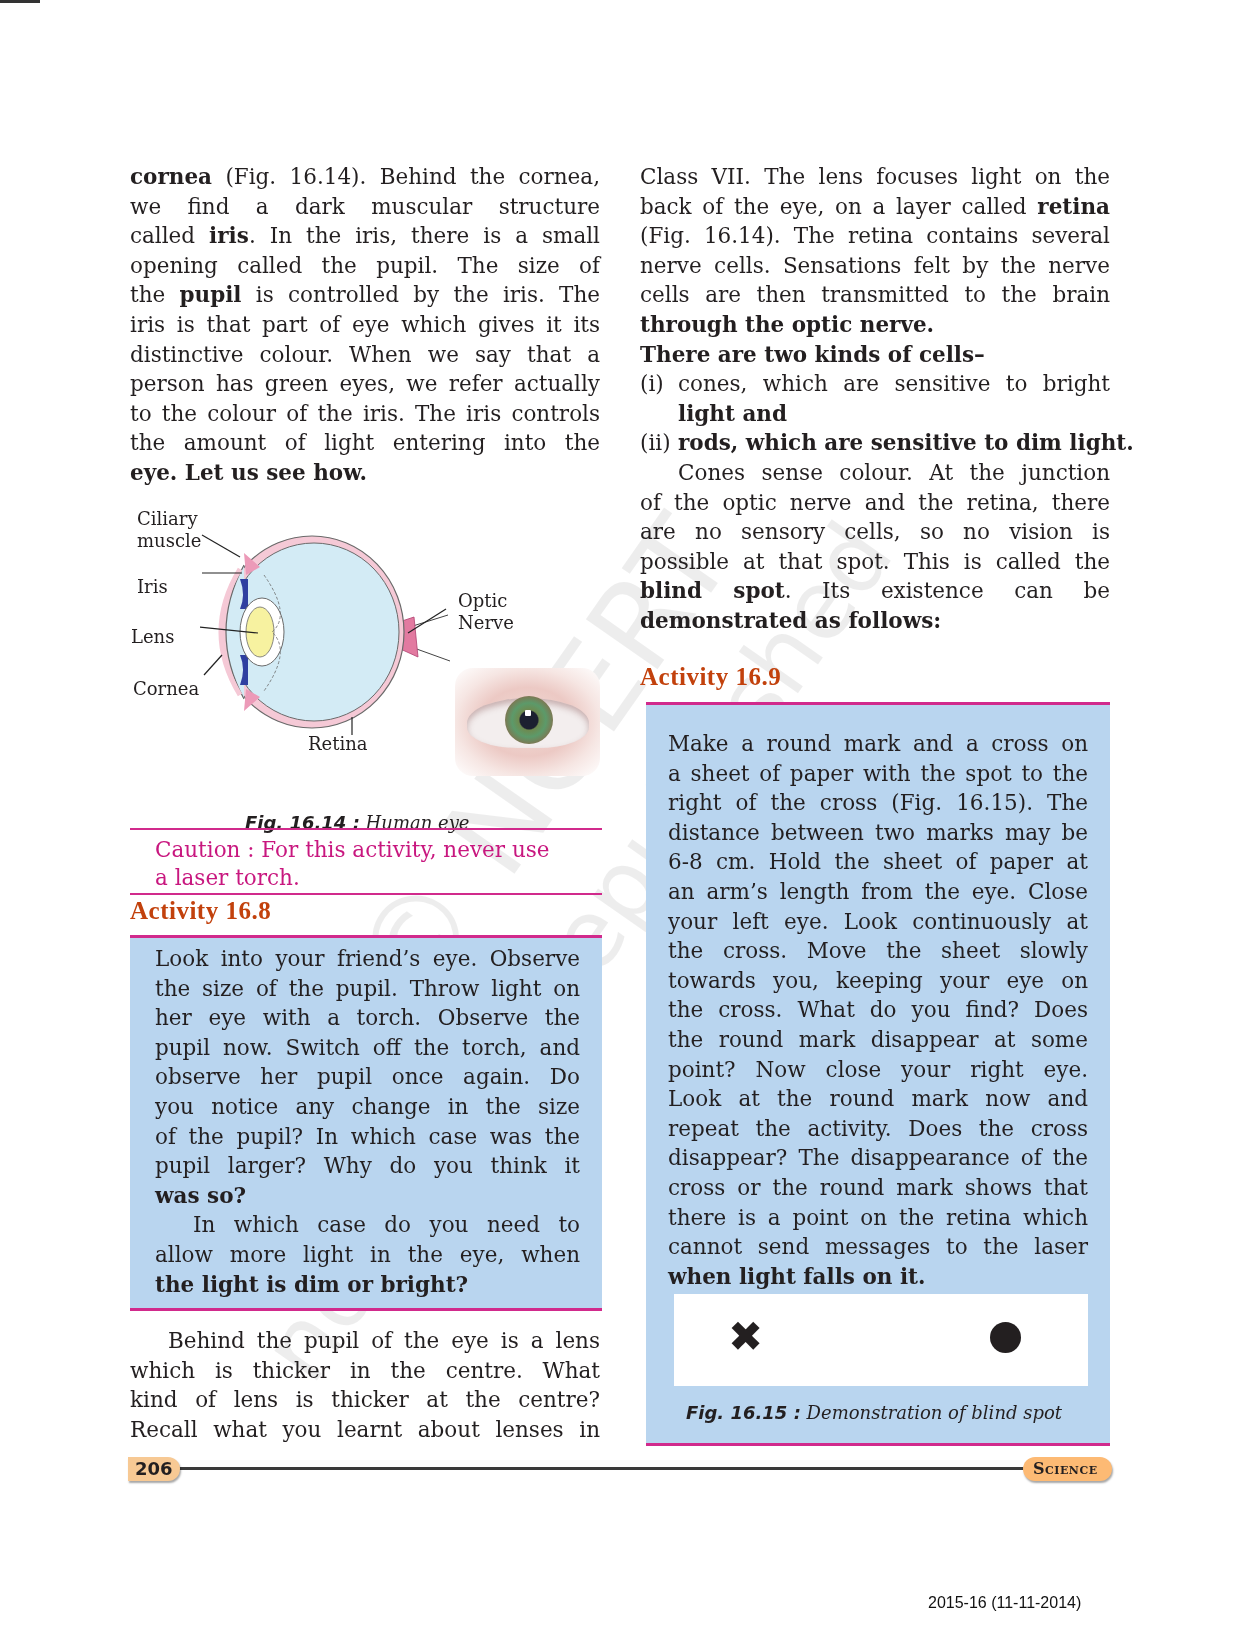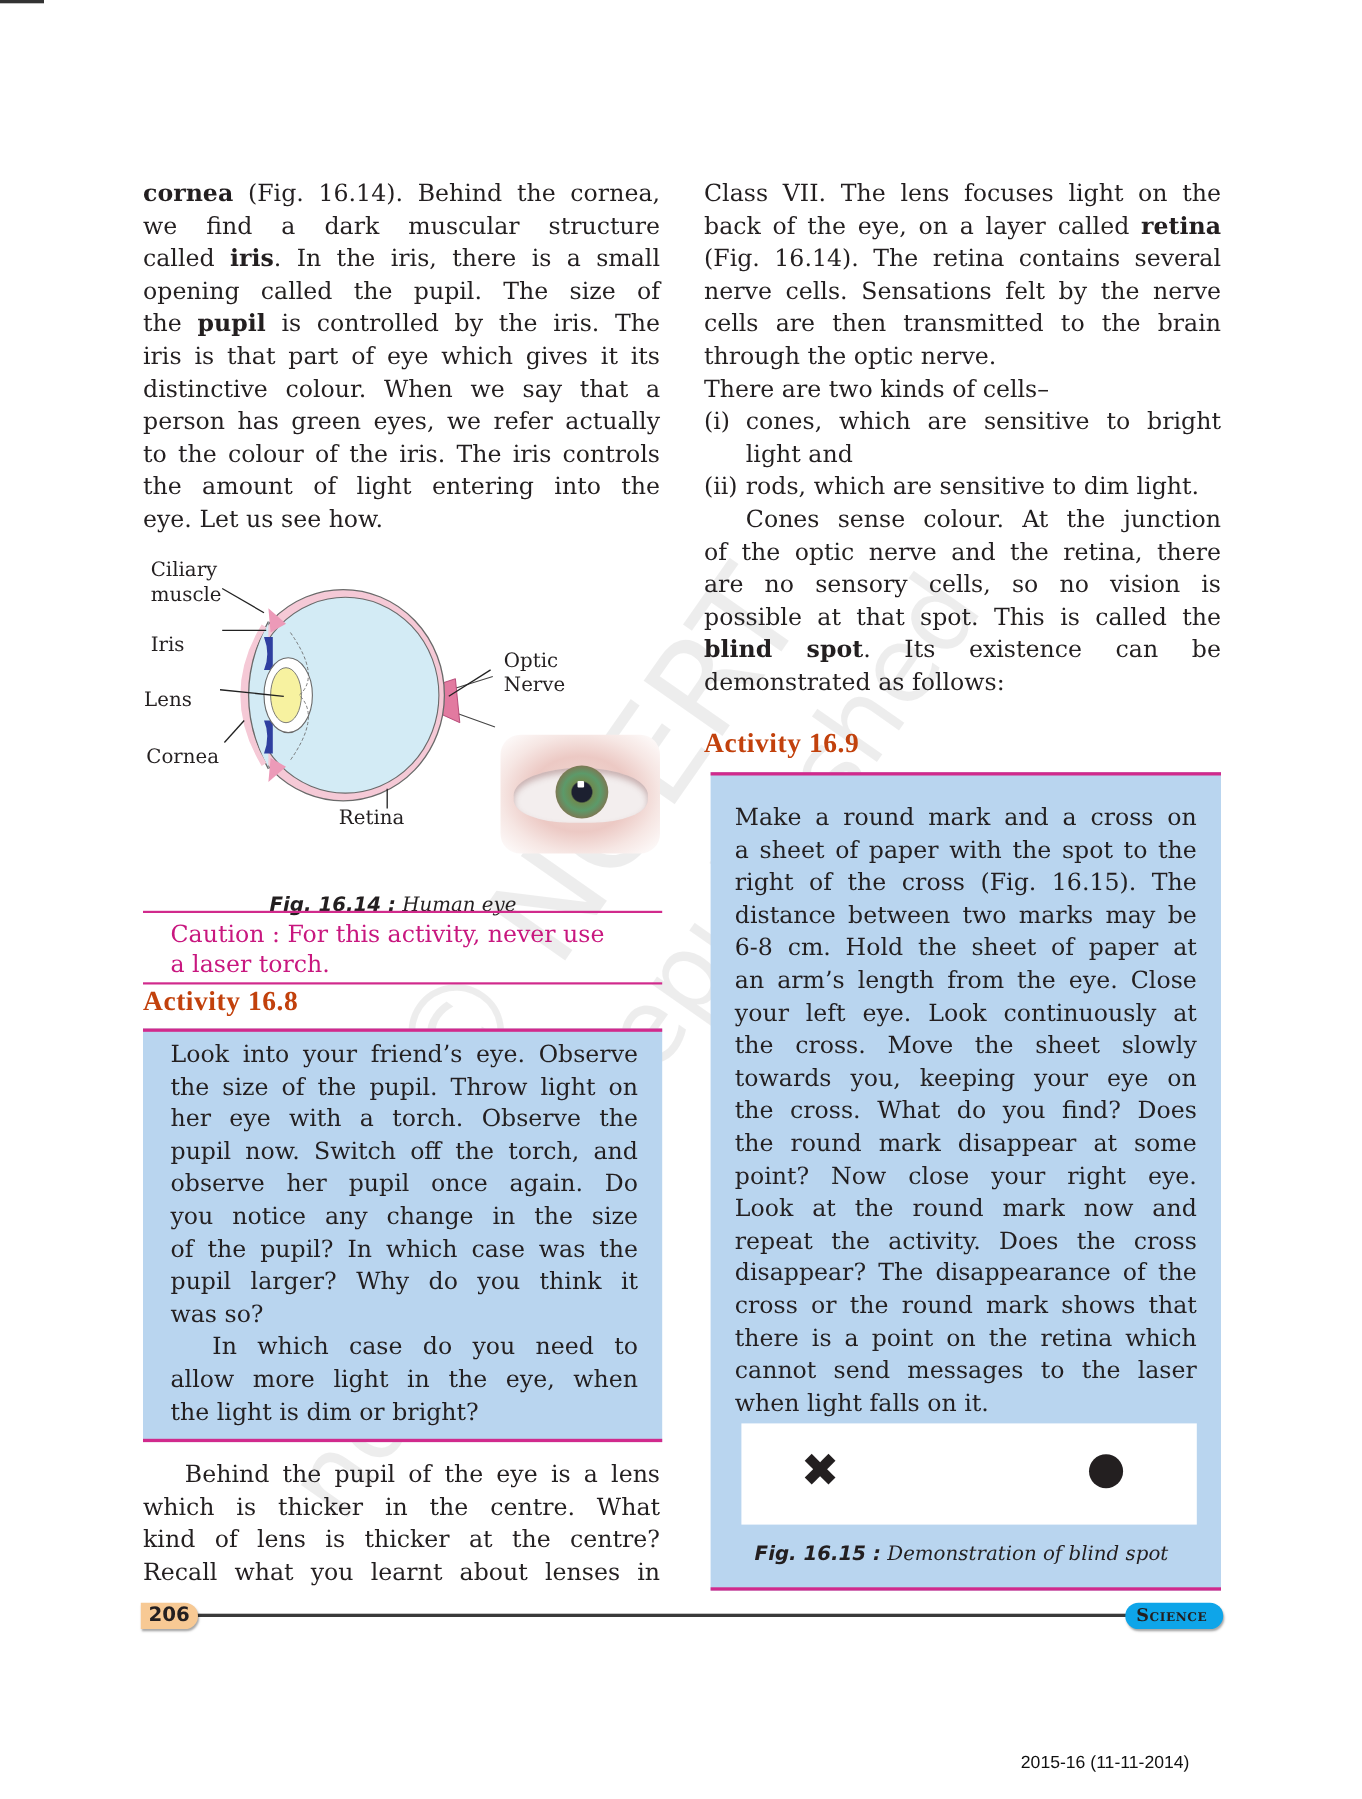--- a/index.html
+++ b/index.html
@@ -2,41 +2,41 @@
 <html><head>
 <meta charset="utf-8">
 <style>
   html, body { margin:0; padding:0; background:#ffffff; }
   body { width:1238px; height:1635px; position:relative; overflow:hidden;
          font-family:"DejaVu Serif","Liberation Serif",serif; color:#231f20; }
   .corner-mark { position:absolute; left:0; top:0; width:40px; height:3px; background:#333; }
   .col { position:absolute; width:470px; font-size:21.5px; line-height:29.6px; }
   b { font-weight:bold; }
   .para-line { display:block; white-space:nowrap; text-align:justify; text-align-last:justify; }
-  .para-line.last { text-align-last:left; }
+  .para-line.last { text-align-last:left;font-weight:bold; }
   .list-item { display:flex; }
   .list-item .num { width:38px; flex:none; }
   .list-item .txt { flex:1; }
   .activity-title { position:absolute; font-family:Liberation Serif, serif;
     font-weight:bold; font-size:25px; letter-spacing:0.5px; color:#c2410c; }
   .activity-box { position:absolute; background:#b9d5ef; border-top:3px solid #d12a8c; border-bottom:3px solid #d12a8c; }
   .activity-box .inner { position:absolute; font-size:21.5px; line-height:29.6px; }
   .pink-rule { position:absolute; height:2px; background:#d12a8c; }
   .caution { position:absolute; color:#c8177f; font-size:21.5px; line-height:28px; }
   .fig-caption { position:absolute; font-size:18px; font-style:italic; }
   .fig-caption .fig-num { font-weight:bold; font-family:"DejaVu Sans","Liberation Sans",sans-serif; font-style:italic; }
   .diagram-label { position:absolute; font-size:18px; line-height:22px; }
   .watermark { position:absolute; font-family:"DejaVu Sans","Liberation Sans",sans-serif;
     color:rgba(0,0,0,0.07); font-size:120px; white-space:nowrap; transform-origin:left bottom; pointer-events:none; }
   .footer-rule { position:absolute; left:170px; top:1467px; width:925px; height:3px; background:#3a3a3a; }
   .page-badge { position:absolute; left:128px; top:1457px; height:24px; padding:0 7px;
     background:#f7c994; border-radius:0 12px 12px 0; font-family:"DejaVu Sans","Liberation Sans",sans-serif;
     font-weight:bold; font-size:18px; line-height:24px; color:#231f20; box-shadow:1px 2px 2px rgba(0,0,0,0.35); }
   .subject-badge { position:absolute; left:1023px; top:1457px; height:24px; padding:0 14px 0 10px;
-    background:#0ea5e9; border-radius:12px; font-family:"DejaVu Serif","Liberation Serif",serif;
+    background:#fdba74; border-radius:12px; font-family:"DejaVu Serif","Liberation Serif",serif;
     font-weight:bold; font-size:16px; line-height:24px; letter-spacing:0.5px; color:#231f20; box-shadow:1px 2px 2px rgba(0,0,0,0.35); font-variant:small-caps; }
   .date-stamp { position:absolute; left:928px; top:1594px; font-family:"Liberation Sans","DejaVu Sans",sans-serif; font-size:16px; color:#111; }
   .blind-card { position:absolute; background:#ffffff; }
 </style>
 </head>
 <body>
 
 <div class="corner-mark"></div>
 
 <div class="watermark" style="left:440px; top:890px; transform:rotate(-55deg);">© NCERT</div>

